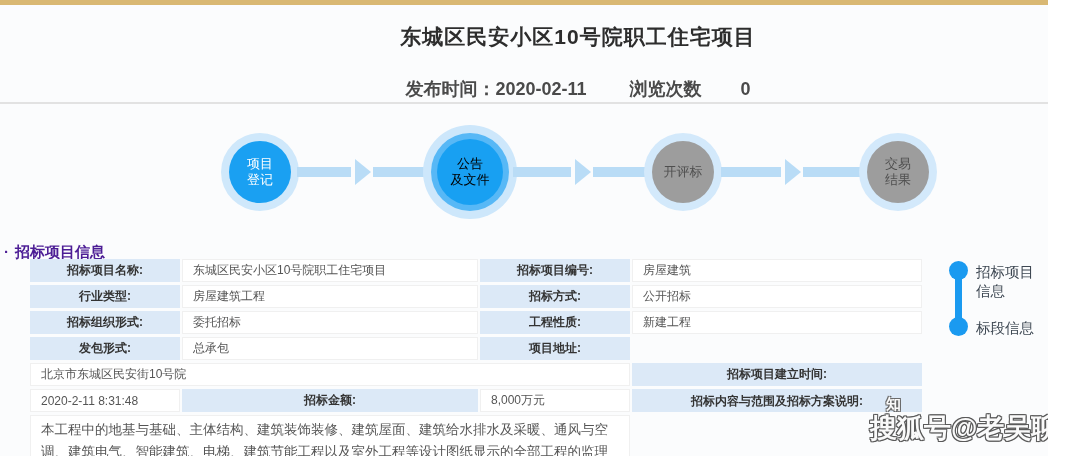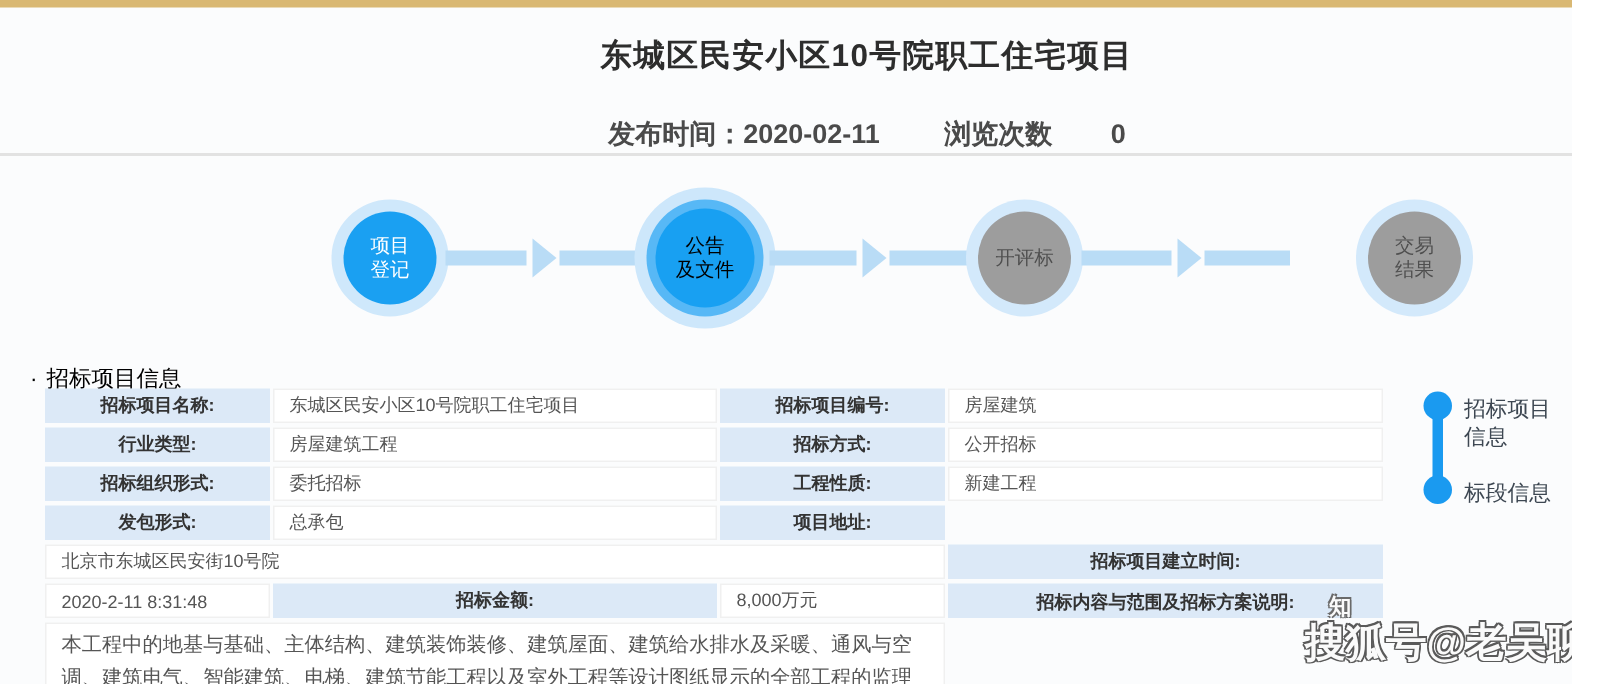--- a/index.html
+++ b/index.html
@@ -24,30 +24,30 @@
     text-align:center;white-space:pre-line;font-size:13px;line-height:1.25;}
   .step.s-active{width:62px;height:62px;background:#1aa0f2;color:#ffffff;
     box-shadow:0 0 0 8px #cfe8fb;text-align:right;}
   .step.s-current{width:66px;height:66px;background:#18a0f2;color:#000000;
     box-shadow:0 0 0 6px #57b8f6,0 0 0 14px #cde7fb;}
   .step.s-pending{width:62px;height:62px;background:#9d9d9d;color:#4f4f4f;
     box-shadow:0 0 0 8px #d3e9fb;}
   .st1{left:229px;top:37px;}
   .st2{left:437px;top:35px;}
   .st3{left:652px;top:37px;}
-  .st4{left:912px;top:37px;}
+  .st4{left:867px;top:37px;}
   .conn-bar{position:absolute;top:63px;height:10px;background:#b9dcf6;}
   .conn-tri{position:absolute;top:55px;width:0;height:0;
     border-top:13px solid transparent;border-bottom:13px solid transparent;border-left:16px solid #b9dcf6;}
   .b1a{left:297px;width:54px;} .t1{left:355px;} .b1b{left:373px;width:52px;}
   .b2a{left:513px;width:58px;} .t2{left:575px;} .b2b{left:593px;width:52px;}
   .b3a{left:721px;width:60px;} .t3{left:785px;} .b3b{left:803px;width:57px;}
 
   
-  .section-head{position:absolute;top:243px;left:20px;font-size:15px;font-weight:normal;color:#000000;}
+  .section-head{position:absolute;top:243px;left:4px;font-size:15px;font-weight:bold;color:#4c1d95;}
   .section-head .bullet{margin-right:6px;}
 
   
   .info-table{position:absolute;top:259px;left:30px;width:892px;display:grid;
     grid-template-columns:150px 296px 150px 290px;
     grid-template-rows:repeat(6,23px) 54px;
     row-gap:3px;column-gap:2px;}
   .cell{display:flex;align-items:center;font-size:12px;overflow:hidden;}
   .cell.lab{background:#dce9f7;justify-content:center;text-align:center;
     font-weight:bold;color:#333333;padding:0 6px;}

